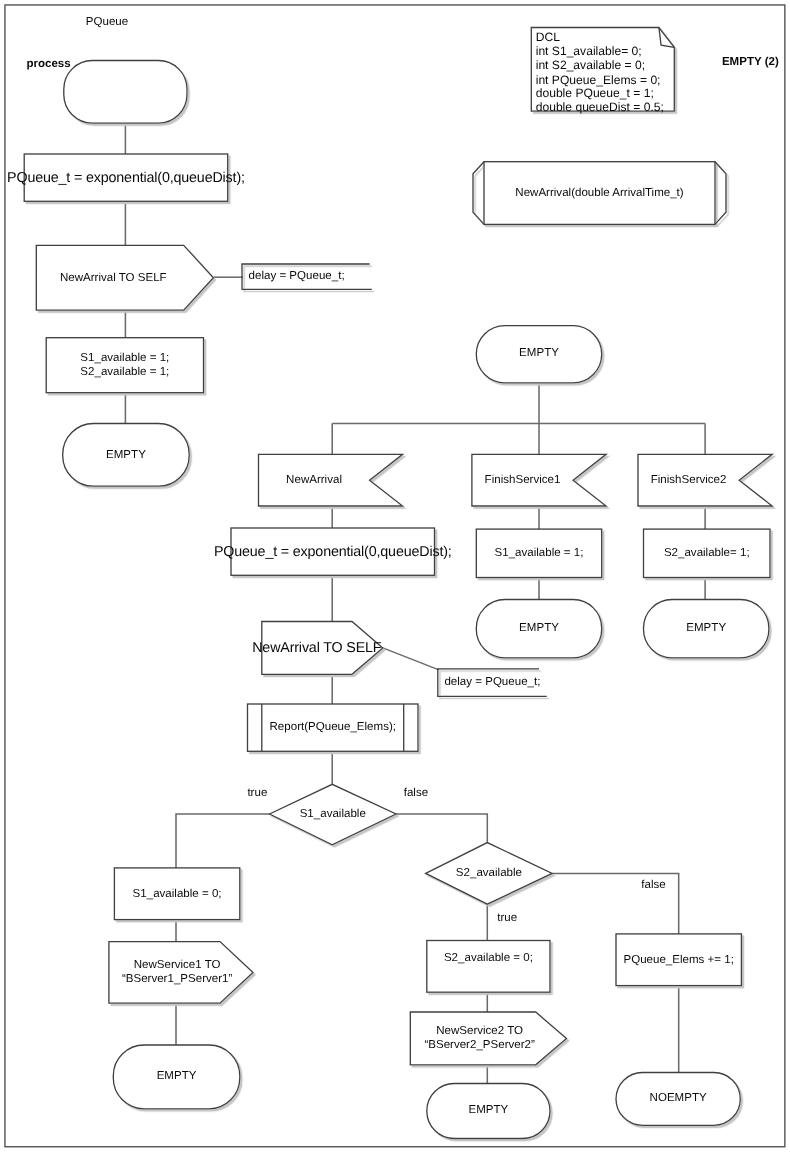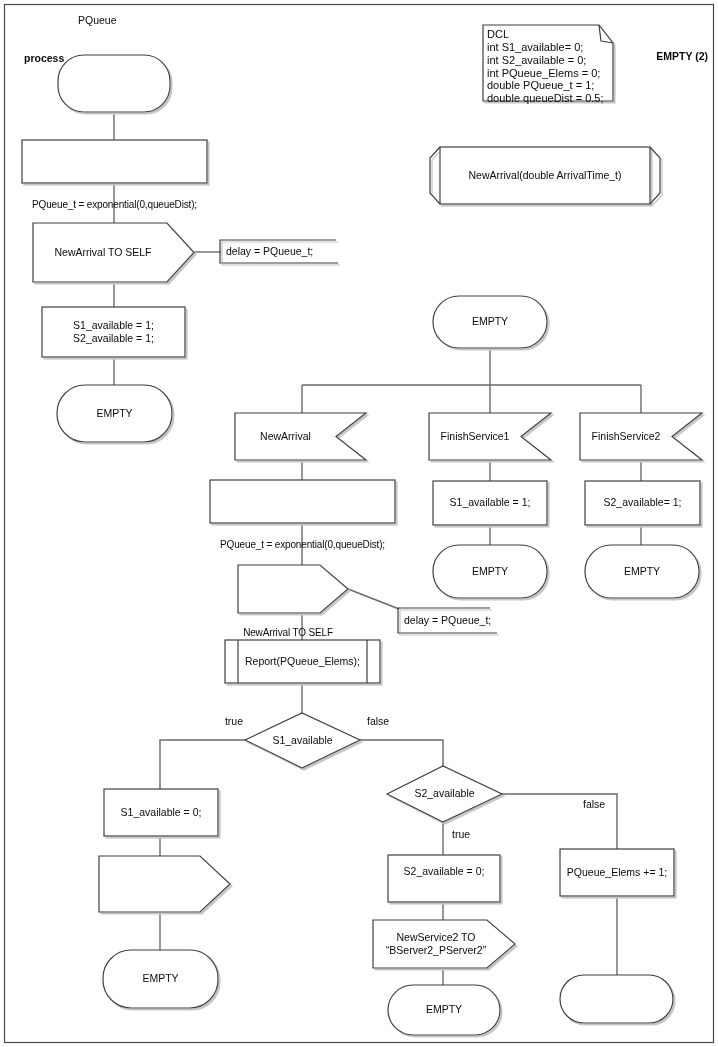--- a/index.html
+++ b/index.html
@@ -9,21 +9,21 @@
   }
   .page svg { position:absolute; left:0; top:0; }
   .lbl {
     position:absolute; display:flex; align-items:center; justify-content:center;
     text-align:center; font-size:10.5px; line-height:1.25; color:#0a0a0a;
     white-space:pre-line; pointer-events:none;
   }
   .left  { justify-content:flex-start; text-align:left; }
   .right { justify-content:flex-end;  text-align:right; }
   .bold  { font-weight:bold;margin-top:38px; }
-  .tight { font-size:10px; letter-spacing:-0.15px; white-space:nowrap;margin-top:44px; }
+  .tight { font-size:13px; letter-spacing:-0.15px; white-space:nowrap; }
   .mono-block { align-items:flex-start; line-height:1.17; font-size:11px; }
 </style>
 </head>
 <body>
 
 <div class="page">
 
   <svg width="718" height="1047" viewBox="0 0 718 1047">
     <defs>
       <filter id="ds" x="-10%" y="-10%" width="130%" height="130%">
@@ -146,32 +146,35 @@
   <div class="lbl tight" style="left:210px;top:480px;width:185px;height:43px">PQueue_t = exponential(0,queueDist);</div>
   <div class="lbl tight" style="left:238px;top:565px;width:100px;height:48px">NewArrival TO SELF</div>
   <div class="lbl left" style="left:404px;top:608px;width:92px;height:25px">delay = PQueue_t;</div>
   <div class="lbl" style="left:240px;top:640px;width:125px;height:43px">Report(PQueue_Elems);</div>
 
   <div class="lbl" style="left:245px;top:713px;width:115px;height:55px">S1_available</div>
   <div class="lbl right" style="left:203px;top:714px;width:40px;height:16px">true</div>
   <div class="lbl left" style="left:367px;top:714px;width:42px;height:16px">false</div>
 
   <div class="lbl" style="left:104px;top:789px;width:114px;height:47px">S1_available = 0;</div>
+  <div class="lbl" style="left:99px;top:856px;width:124px;height:56px">NewService1 TO
+“BServer1_PServer1”</div>
   <div class="lbl" style="left:103px;top:950px;width:115px;height:58px">EMPTY</div>
 
   <div class="lbl" style="left:387px;top:766px;width:115px;height:56px">S2_available</div>
   <div class="lbl left" style="left:452px;top:827px;width:36px;height:15px">true</div>
   <div class="lbl left" style="left:583px;top:797px;width:42px;height:15px">false</div>
 
   <div class="lbl" style="left:388px;top:855px;width:112px;height:34px">S2_available = 0;</div>
   <div class="lbl" style="left:373px;top:920px;width:126px;height:48px">NewService2 TO
 “BServer2_PServer2”</div>
   <div class="lbl" style="left:388px;top:985px;width:112px;height:50px">EMPTY</div>
 
   <div class="lbl" style="left:560px;top:849px;width:114px;height:47px">PQueue_Elems += 1;</div>
+  <div class="lbl" style="left:560px;top:975px;width:113px;height:48px">NOEMPTY</div>
 
   <div class="lbl" style="left:433px;top:481px;width:114px;height:44px">S1_available = 1;</div>
   <div class="lbl" style="left:433px;top:545px;width:114px;height:53px">EMPTY</div>
 
   <div class="lbl" style="left:585px;top:481px;width:115px;height:44px">S2_available= 1;</div>
   <div class="lbl" style="left:585px;top:545px;width:114px;height:53px">EMPTY</div>
 
 </div>
 
 </body></html>

